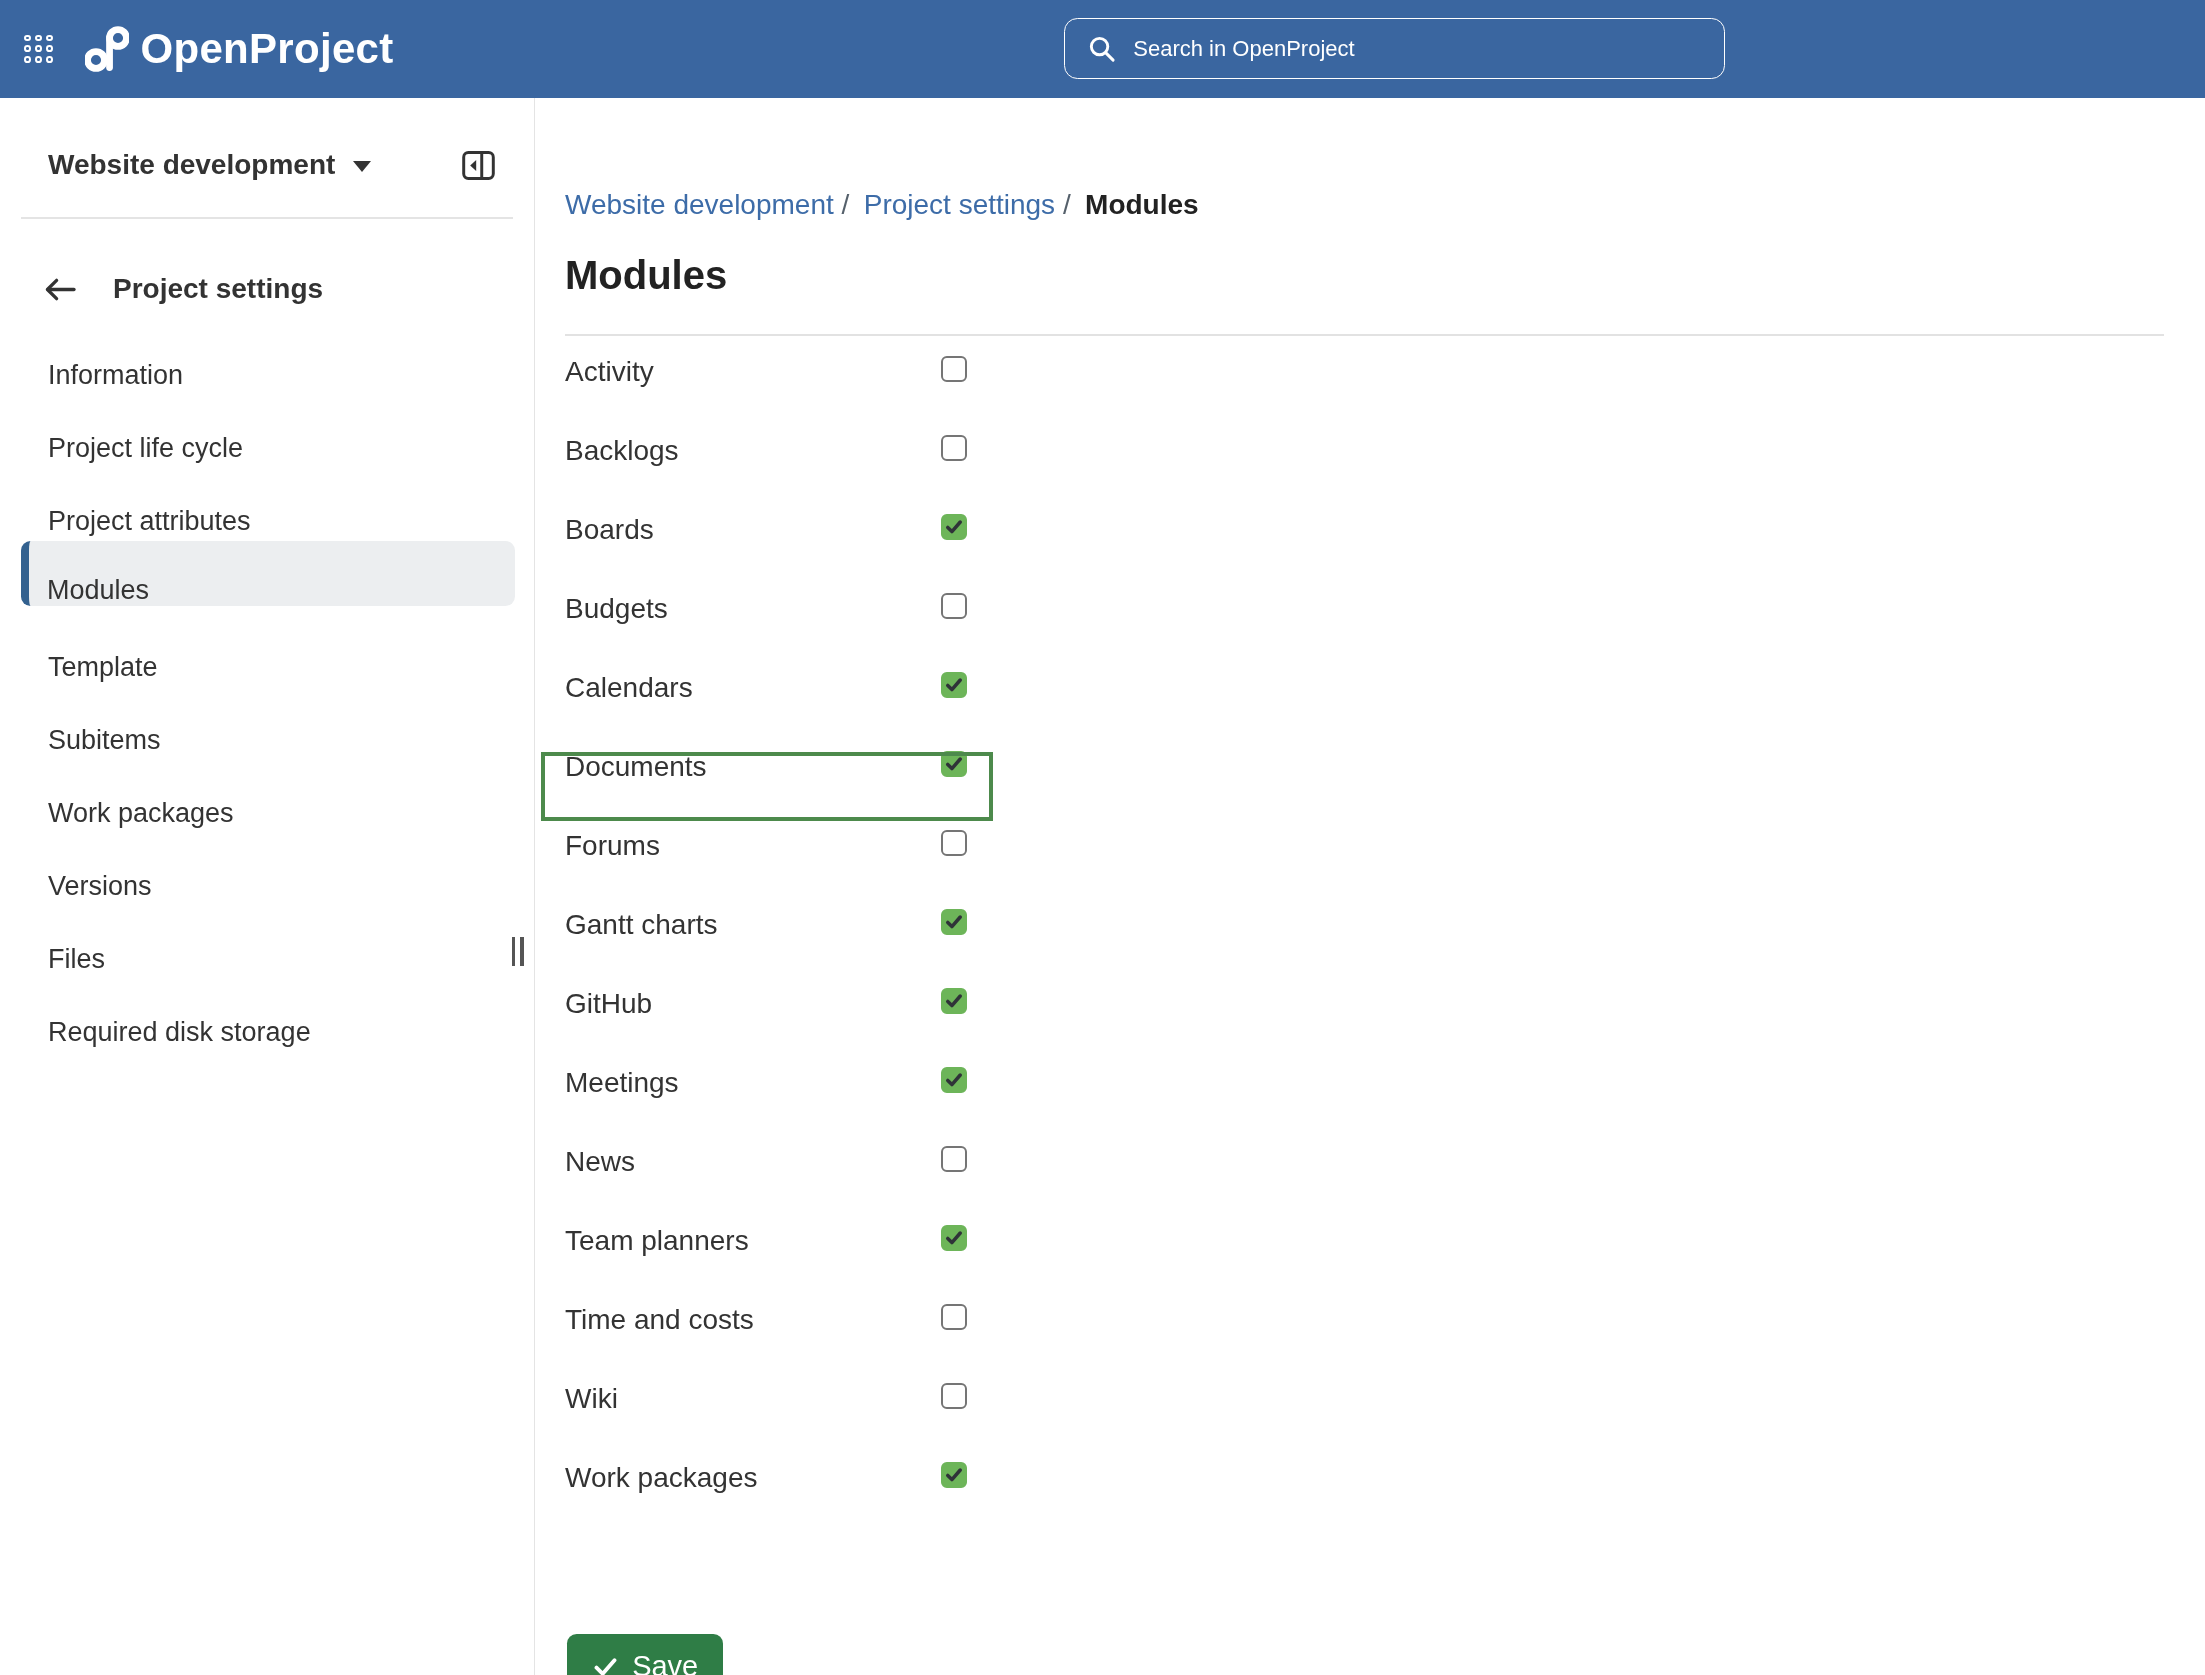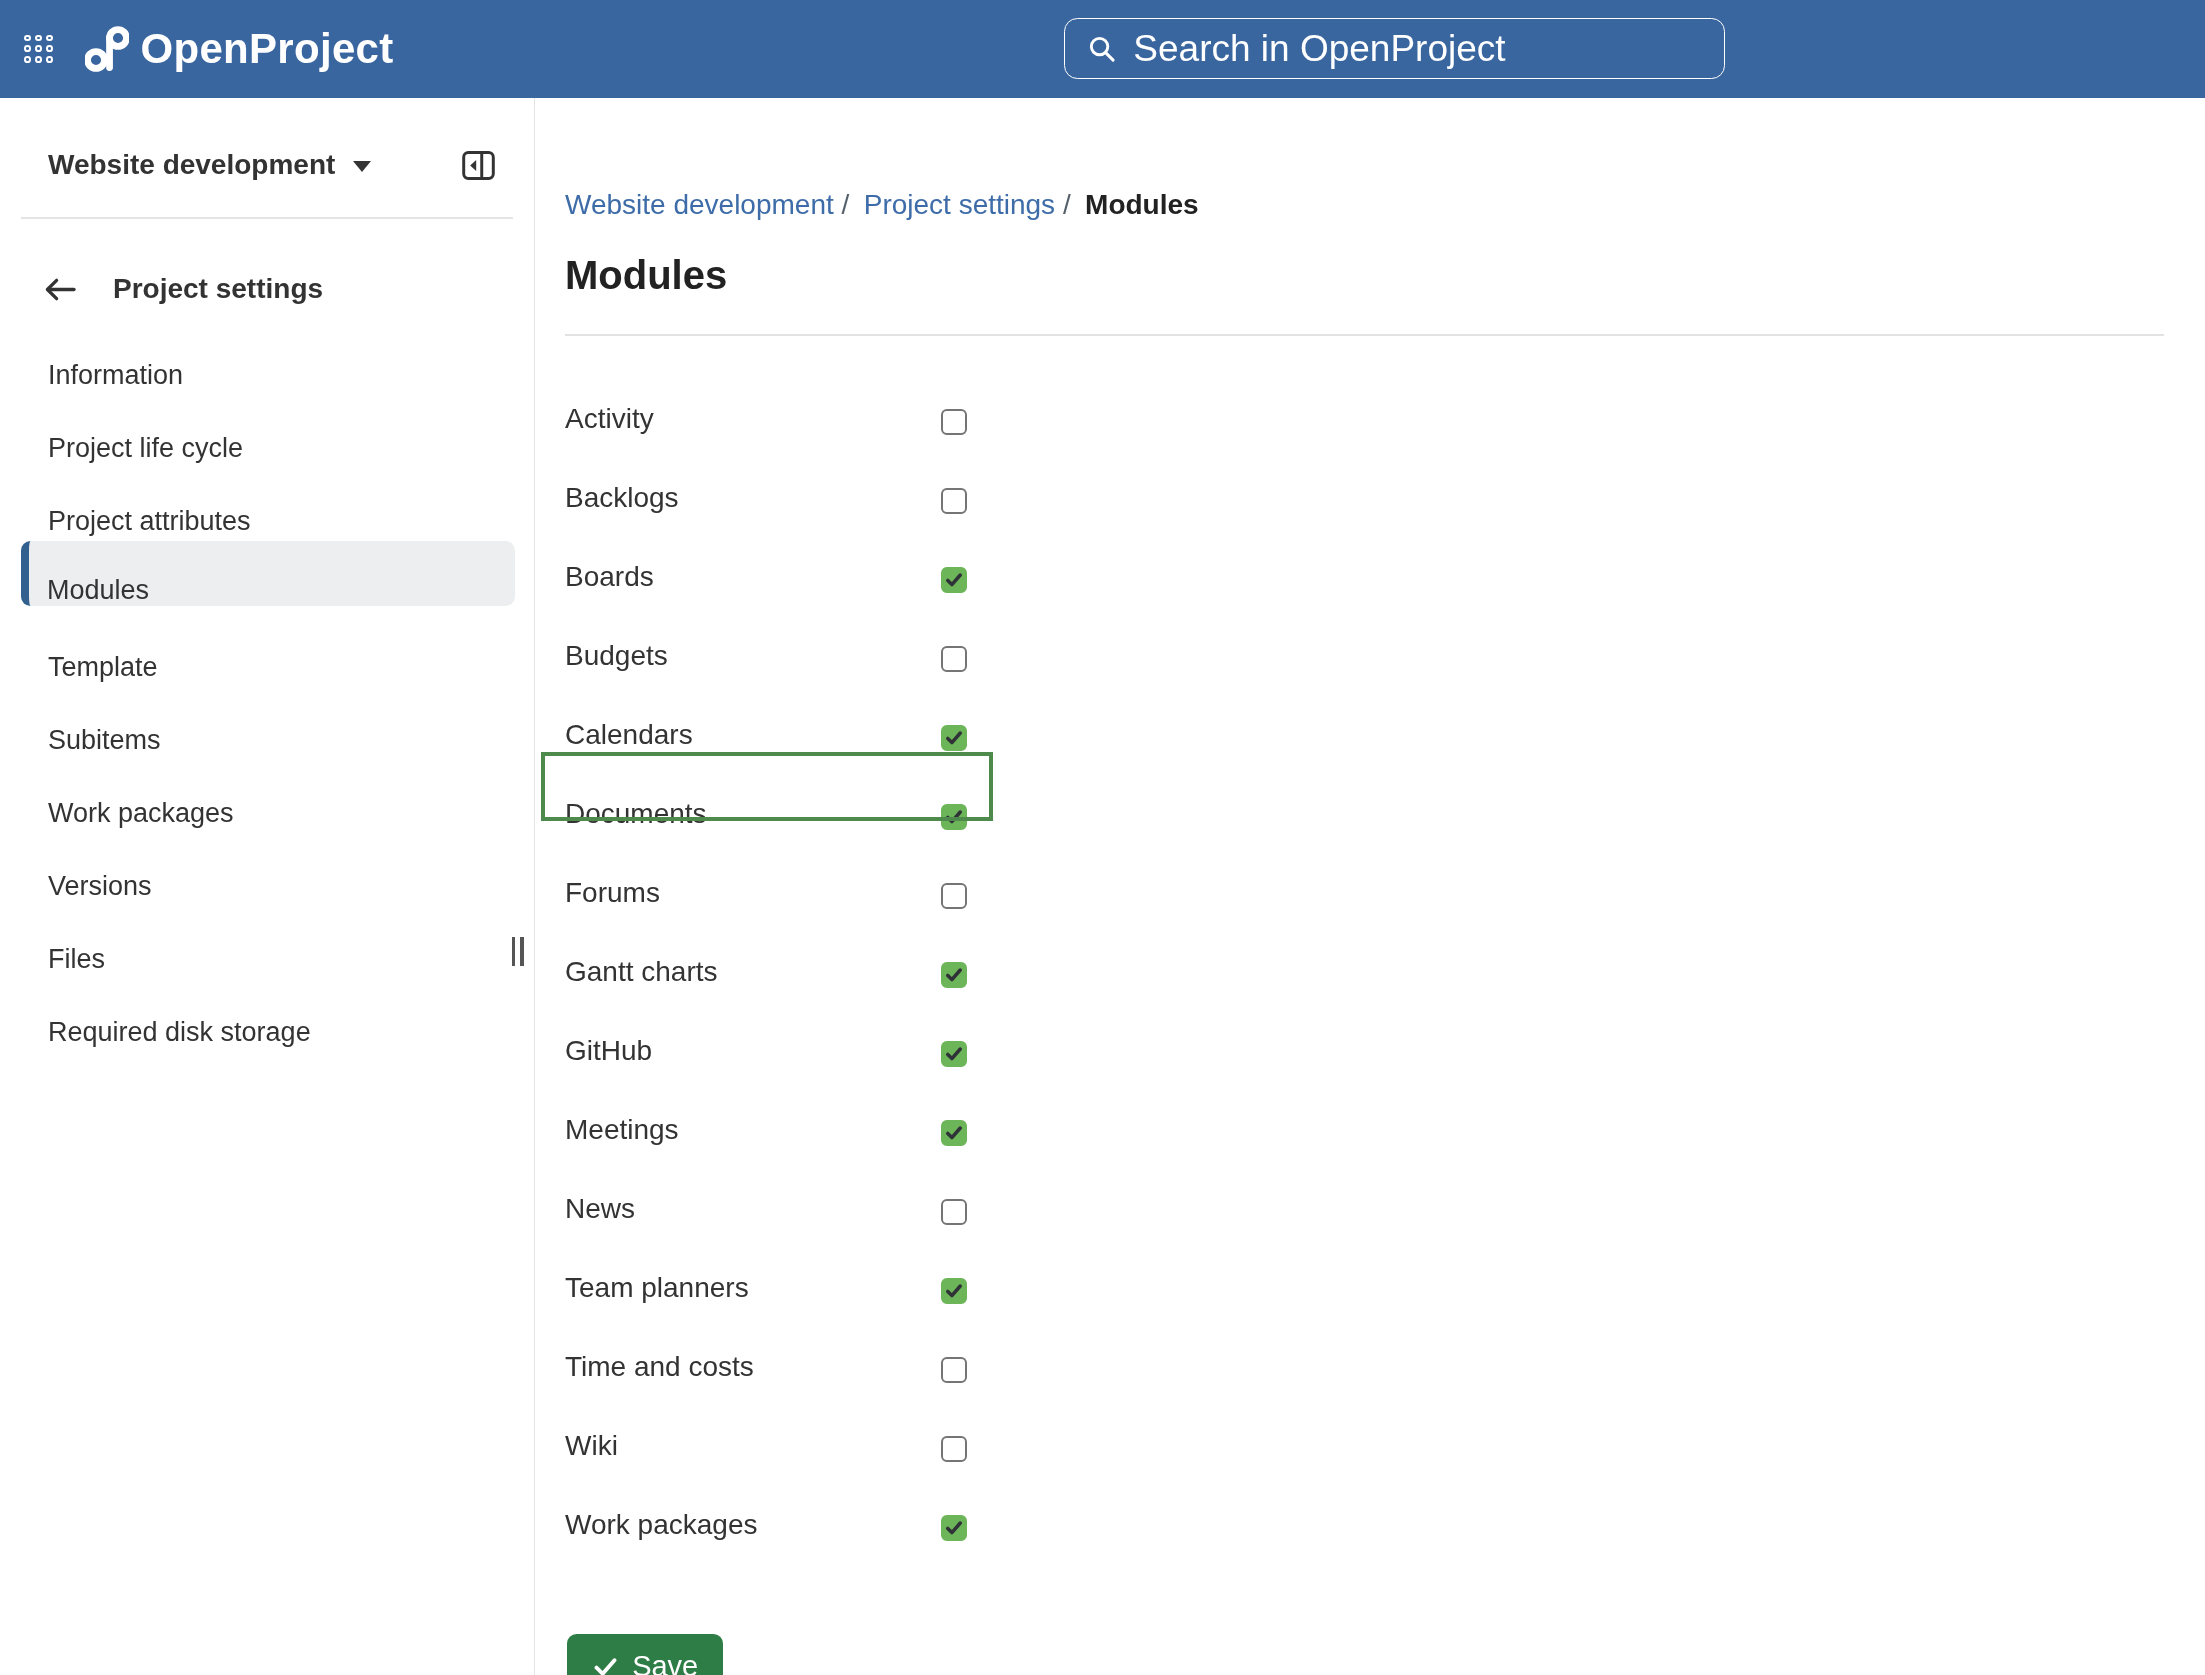--- a/index.html
+++ b/index.html
@@ -19,21 +19,21 @@
   body{font-family:"Liberation Sans","DejaVu Sans",sans-serif;color:var(--text-dark);background:#fff;}
   .page{position:relative;width:2206px;height:1675px;background:#fff;overflow:hidden;}
 
   
   .header{position:absolute;top:0;left:0;width:2206px;height:98px;background:var(--header-bg);display:flex;align-items:center;}
   .grid-btn{margin-left:24px;width:29px;height:29px;display:grid;grid-template-columns:repeat(3,1fr);grid-template-rows:repeat(3,1fr);gap:3.8px;background:none;border:none;padding:0;cursor:pointer;}
   .grid-btn span{width:6.7px;height:6.7px;border:2.4px solid #fff;border-radius:50%;box-sizing:border-box;}
   .logo{display:flex;align-items:center;margin-left:32px;gap:11.5px;cursor:pointer;}
   .logo-text{color:#fff;font-size:42px;font-weight:700;letter-spacing:0.3px;}
   .search{position:absolute;left:1064px;top:18px;width:661px;height:61px;border:1.9px solid #fff;border-radius:13.4px;box-sizing:border-box;display:flex;align-items:center;padding-left:21px;gap:16.3px;cursor:text;}
-  .search-ph{color:#fff;font-size:37px;}
+  .search-ph{color:#fff;font-size:22px;}
 
   
   .sidebar{position:absolute;top:98px;left:0;width:535px;height:1577px;background:#fff;border-right:1.9px solid var(--divider);box-sizing:border-box;}
   .project-row{position:absolute;top:37px;left:0;width:100%;height:60px;display:flex;align-items:center;}
   .project-select{margin-left:48px;background:none;border:none;padding:0;font-family:inherit;font-size:28px;font-weight:700;color:var(--text-dark);display:flex;align-items:center;gap:18px;cursor:pointer;}
   .caret{width:0;height:0;border-left:9.6px solid transparent;border-right:9.6px solid transparent;border-top:11.5px solid #333;margin-top:3.8px;}
   .collapse-btn{position:absolute;right:37px;top:11.5px;background:none;border:none;padding:0;cursor:pointer;line-height:0;}
   .sb-divider{position:absolute;top:119px;left:21px;right:21px;height:1.9px;background:var(--divider);}
   .back-row{position:absolute;top:163px;left:0;width:100%;height:56px;display:flex;align-items:center;}
   .back-btn{margin-left:42px;background:none;border:none;padding:0;cursor:pointer;line-height:0;}
@@ -46,21 +46,21 @@
 
   
   .main{position:absolute;top:98px;left:537px;right:0;bottom:0;background:#fff;margin-top:40px;}
   .breadcrumb{position:absolute;top:50px;left:28px;display:flex;align-items:center;gap:14.4px;font-size:28px;line-height:33px;white-space:nowrap;}
   .crumb{color:var(--link-blue);text-decoration:none;cursor:pointer;}
   .crumb.current{color:#222;font-weight:700;cursor:default;}
   .crumb-sep{color:#55606b;}
   .page-title{position:absolute;top:113px;left:28px;margin:0;font-size:40px;line-height:48px;font-weight:700;color:#222;}
   .title-divider{position:absolute;top:196px;left:28px;right:42px;height:1.9px;background:#E2E2E2;}
   .module-list{position:absolute;top:218px;left:28px;width:970px;}
-  .module-row{position:relative;height:79px;display:flex;align-items:flex-end;gap:12px;}
+  .module-row{position:relative;height:79px;display:flex;align-items:flex-start;gap:12px;}
   .m-label{font-size:28px;color:var(--text-dark);width:364px;}
   .m-checkbox{width:26px;height:26px;border:2.9px solid var(--checkbox-border);border-radius:5.8px;background:#fff;box-sizing:border-box;display:flex;align-items:center;justify-content:center;cursor:pointer;flex:none;}
   .m-checkbox svg{display:none;}
   .module-row.checked .m-checkbox{background:var(--checkbox-checked);border-color:var(--checkbox-checked);}
   .module-row.checked .m-checkbox svg{display:block;}
   .check-path{stroke:var(--checkmark-dark);}
   .hl-box{display:none;}
   .module-row.highlighted .hl-box{display:block;position:absolute;left:-24px;top:1px;width:452px;height:69px;border:4.8px solid var(--highlight-green);box-sizing:border-box;pointer-events:none;}
   .save-btn{position:absolute;left:30px;top:1496px;width:156px;height:65px;background:var(--save-green);border:none;border-radius:9.6px;color:#fff;font-family:inherit;font-size:29px;display:flex;align-items:center;justify-content:center;gap:13.4px;cursor:pointer;}
 </style>

